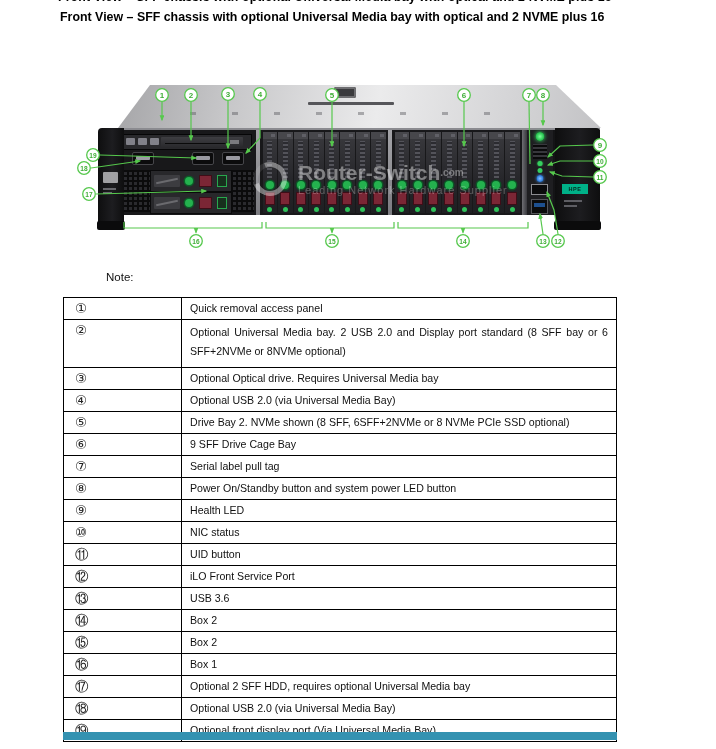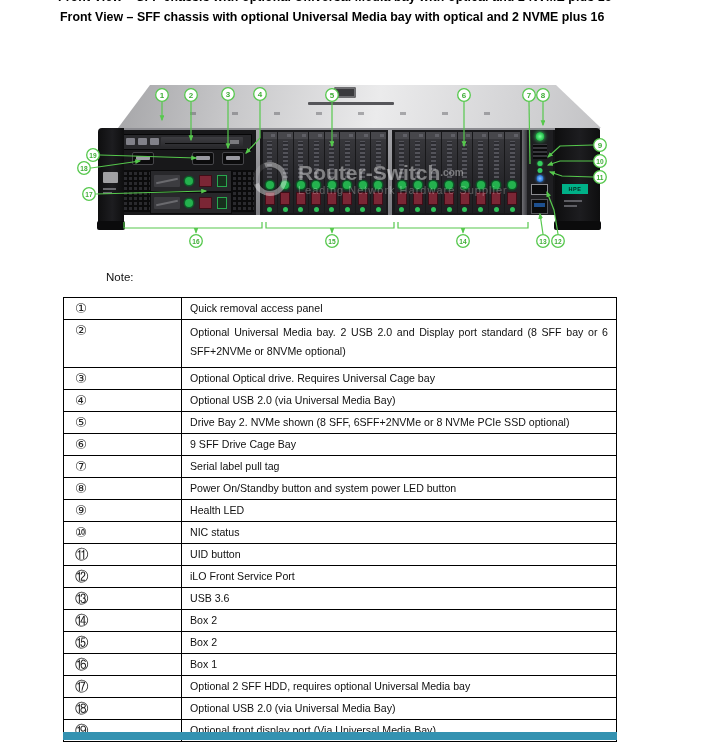--- a/index.html
+++ b/index.html
@@ -391,21 +391,21 @@
       <tr>
         <td class="col-num">①</td>
         <td class="col-desc">Quick removal access panel</td>
       </tr>
       <tr>
         <td class="col-num">②</td>
         <td class="col-desc justify">Optional Universal Media bay. 2 USB 2.0 and Display port standard (8 SFF bay or 6 SFF+2NVMe or 8NVMe optional)</td>
       </tr>
       <tr>
         <td class="col-num">③</td>
-        <td class="col-desc">Optional Optical drive. Requires Universal Cage bay</td>
+        <td class="col-desc">Optional Optical drive. Requires Universal Media bay</td>
       </tr>
       <tr>
         <td class="col-num">④</td>
         <td class="col-desc">Optional USB 2.0 (via Universal Media Bay)</td>
       </tr>
       <tr>
         <td class="col-num">⑤</td>
         <td class="col-desc">Drive Bay 2. NVMe shown (8 SFF, 6SFF+2NVMe or 8 NVMe PCIe SSD optional)</td>
       </tr>
       <tr>

